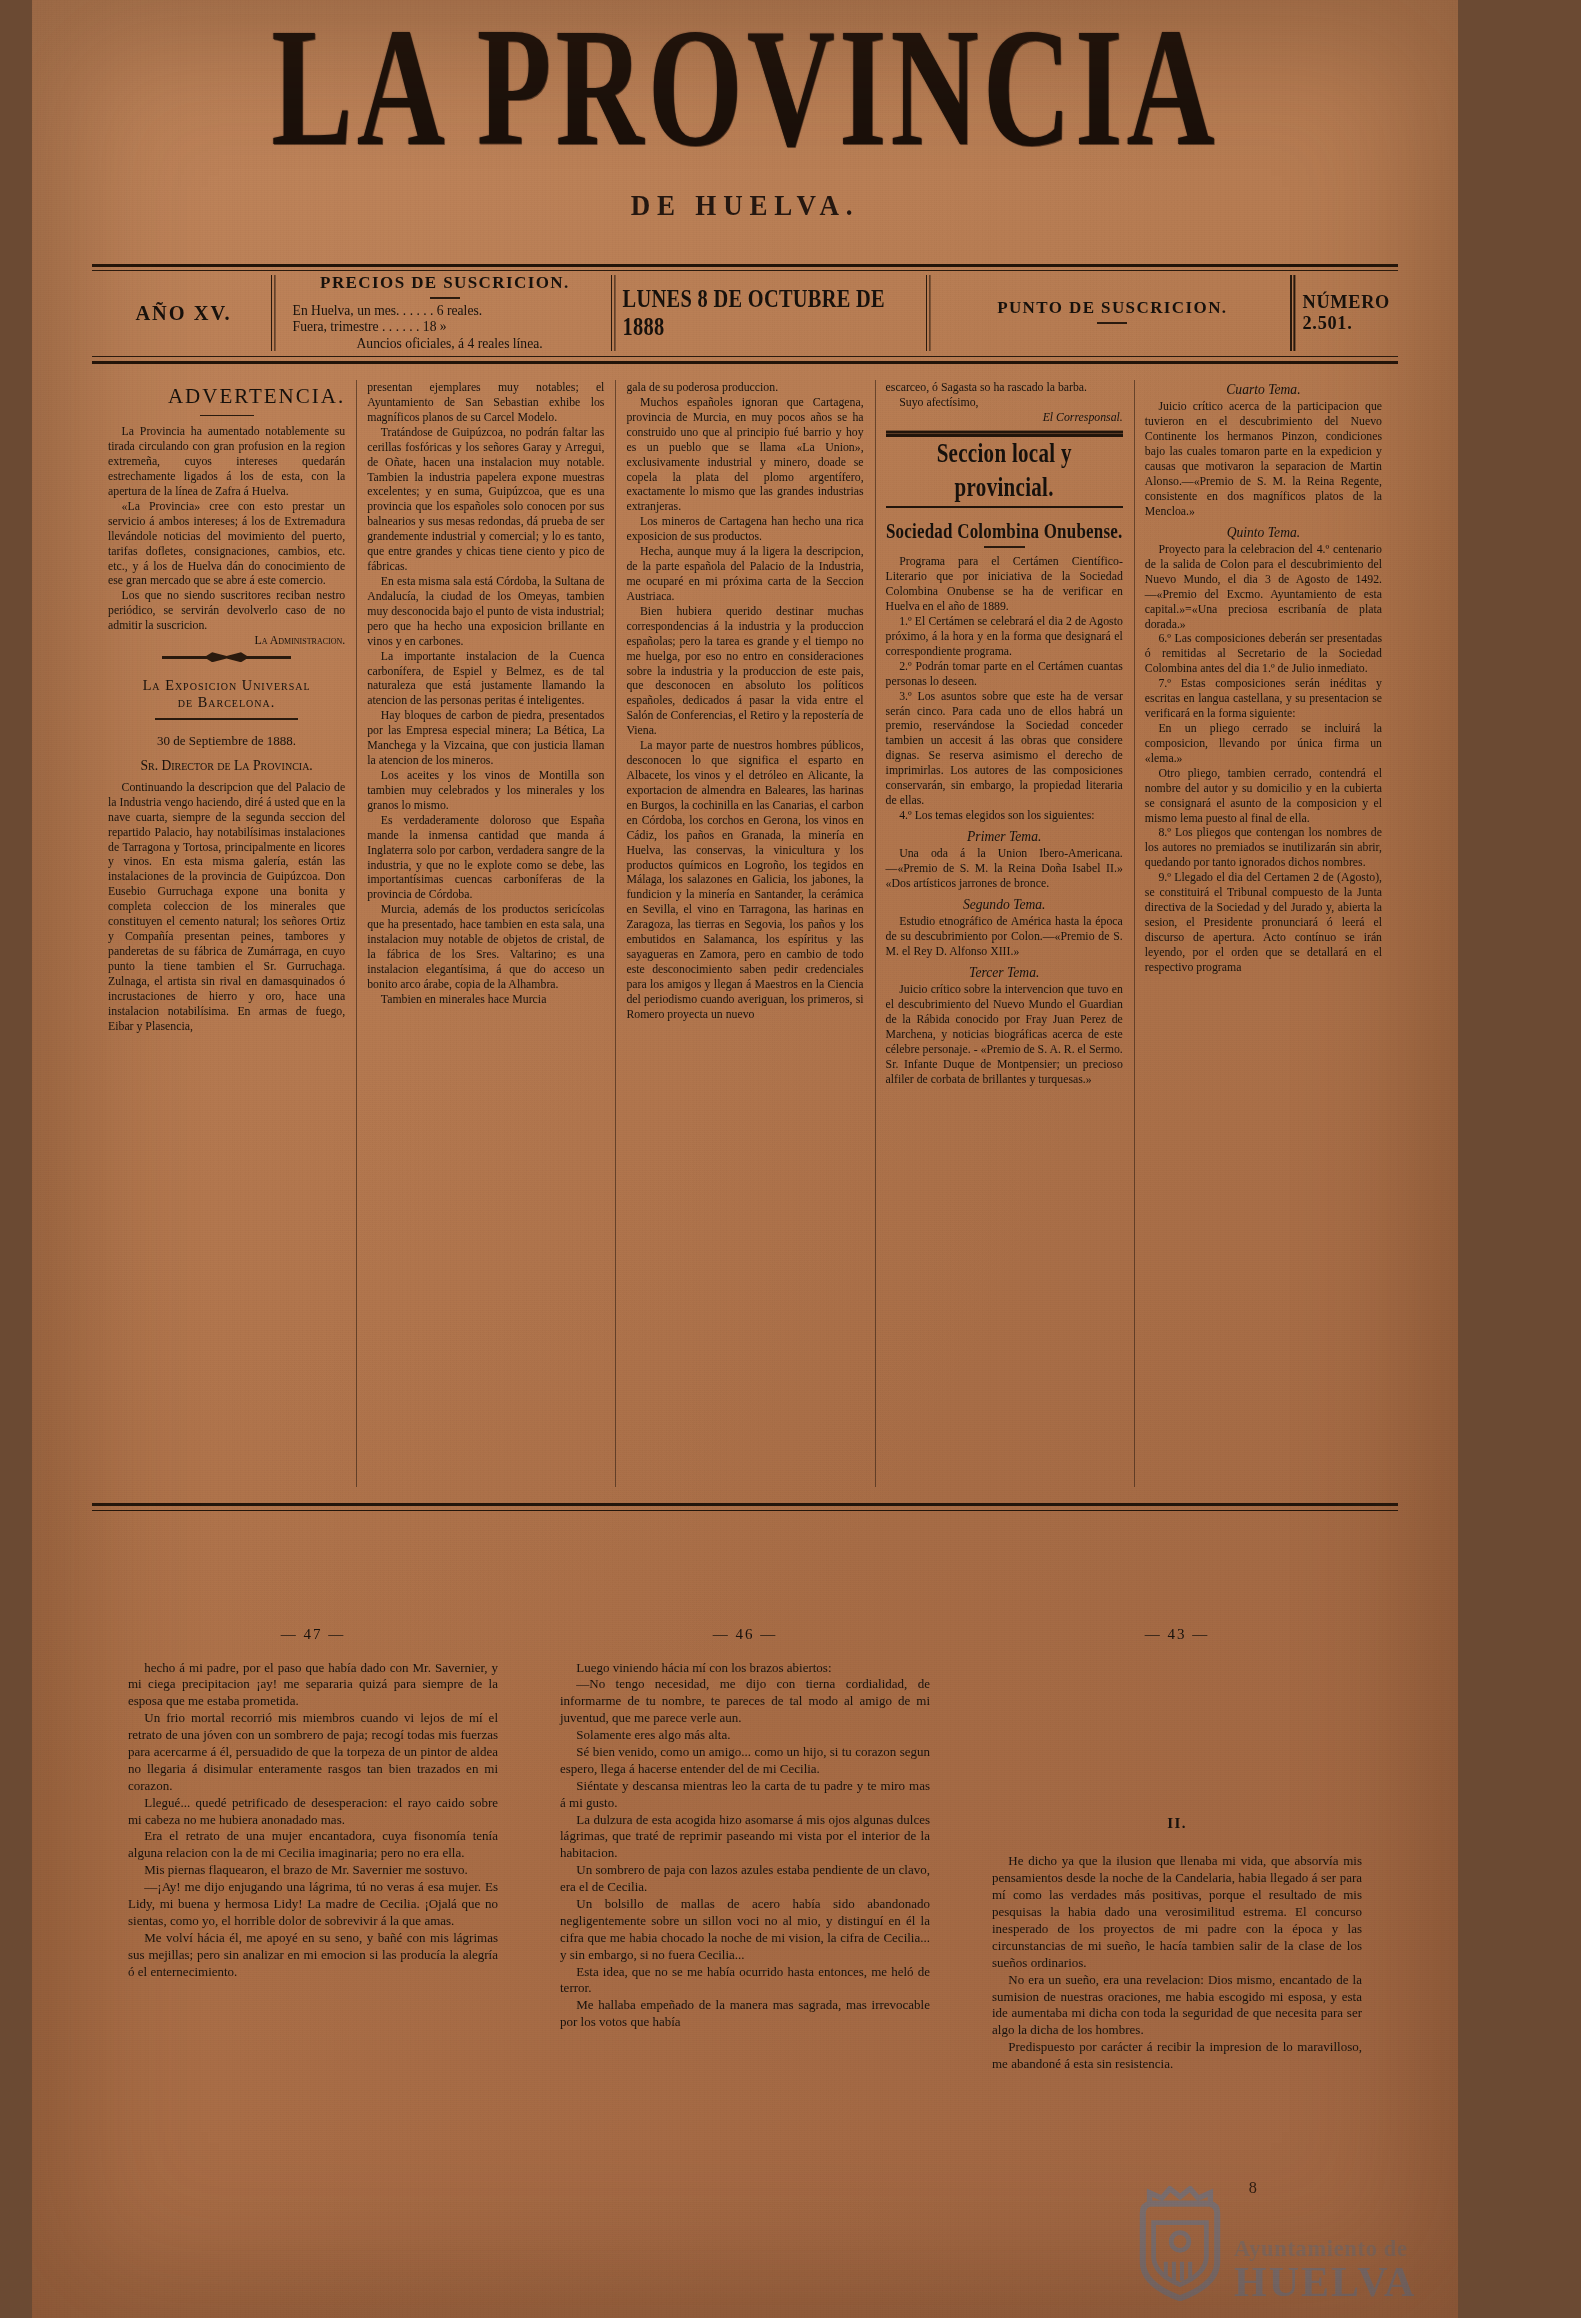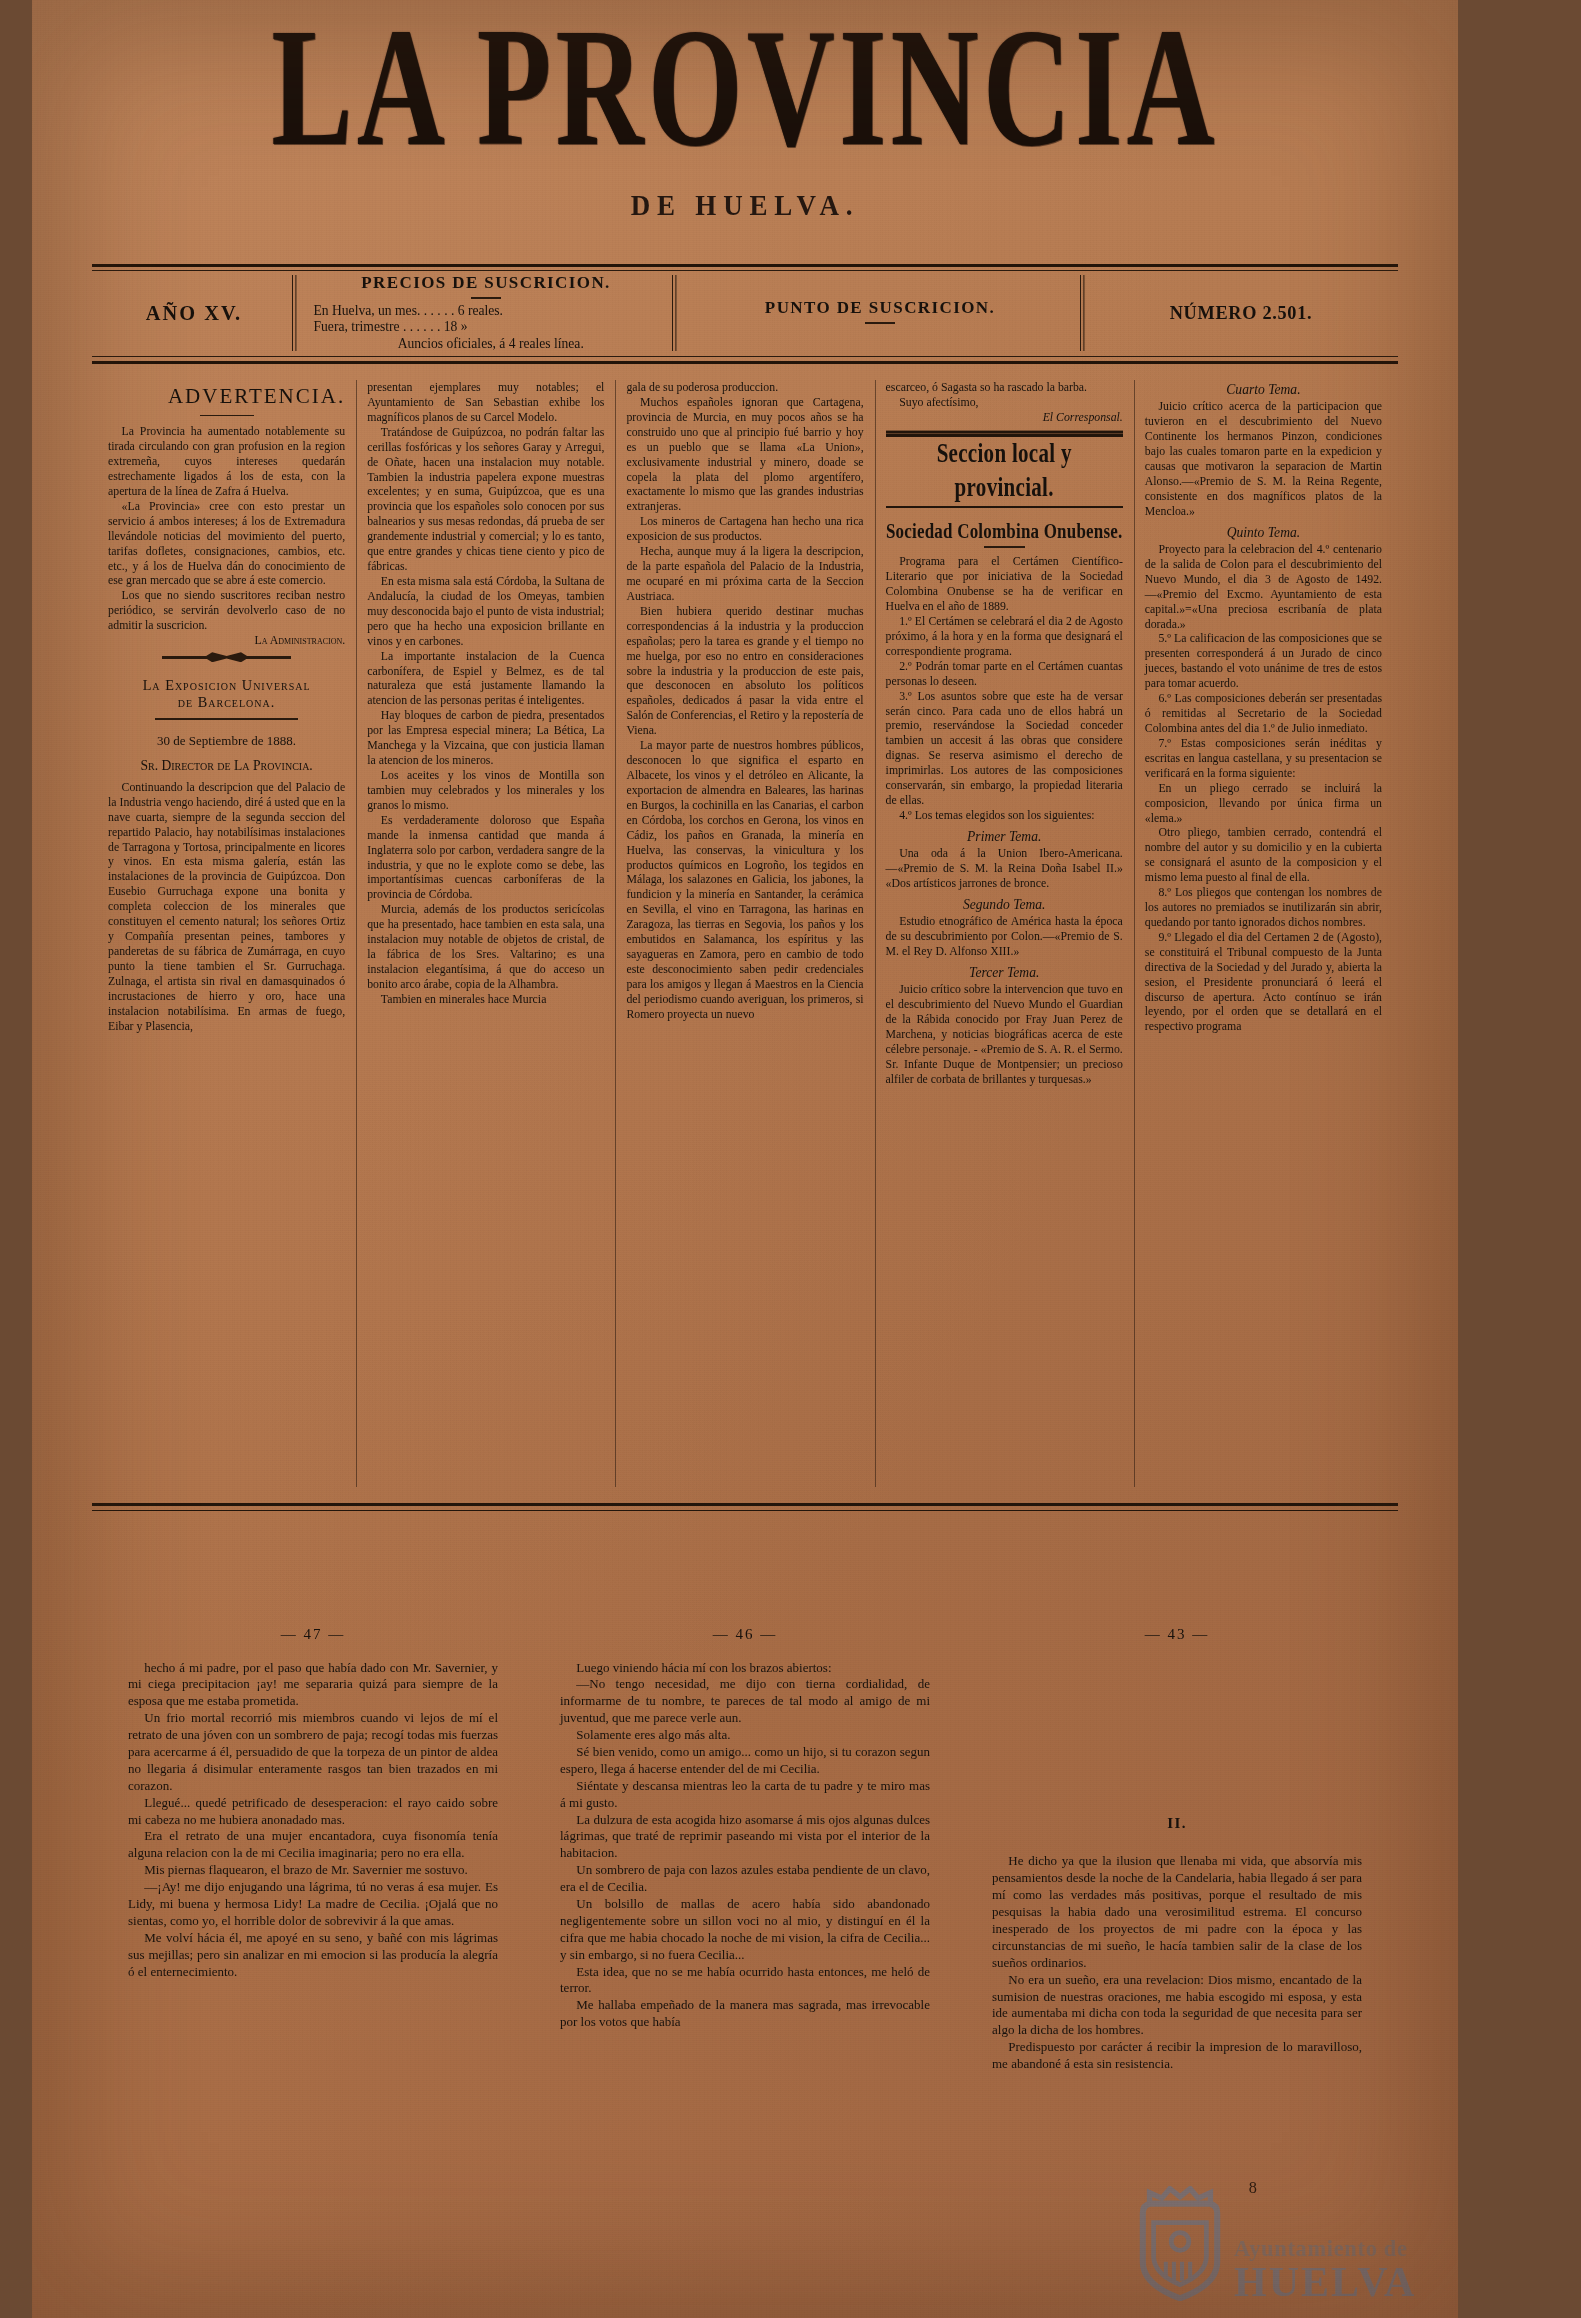--- a/index.html
+++ b/index.html
@@ -380,20 +380,23 @@
     <div class="bcell c-precios">
       <div class="bhead">PRECIOS DE SUSCRICION.</div>
       <div class="bdash"></div>
       <div class="blines">
         <div class="bline">En Huelva, un mes.  .  .  .  .  .  6 reales.</div>
         <div class="bline">Fuera, trimestre .   .   .  .  .  . 18    »</div>
         <div class="bline" style="text-align:center">Auncios oficiales, á  4 reales línea.</div>
       </div>
     </div>
 
+    <div class="bcell c-fecha">
+      <div class="fecha">LUNES 8 DE OCTUBRE DE 1888</div>
+    </div>
 
     <div class="bcell c-punto">
       <div class="bhead">PUNTO DE SUSCRICION.</div>
       <div class="bdash"></div>
     </div>
 
     <div class="bcell c-numero">
       <div class="numero">NÚMERO 2.501.</div>
     </div>
   </div>
@@ -469,21 +472,20 @@
       <p>Estudio etnográfico de América hasta la época de su descubrimiento por Colon.—«Premio de S. M. el Rey D. Alfonso XIII.»</p>
       <div class="temahead">Tercer Tema.</div>
       <p>Juicio crítico sobre la intervencion que tuvo en el descubrimiento del Nuevo Mundo el Guardian de la Rábida conocido por Fray Juan Perez de Marchena, y noticias biográficas acerca de este célebre personaje. - «Premio de S. A. R. el Sermo. Sr. Infante Duque de Montpensier; un precioso alfiler de corbata de brillantes y turquesas.»</p>
     </div>
 
     <div class="col">
       <div class="temahead" style="margin-top:1.4px">Cuarto Tema.</div>
       <p>Juicio crítico acerca de la participacion que tuvieron en el descubrimiento del Nuevo Continente los hermanos Pinzon, condiciones bajo las cuales tomaron parte en la expedicion y causas que motivaron la separacion de Martin Alonso.—«Premio de S. M. la Reina Regente, consistente en dos magníficos platos de la Mencloa.»</p>
       <div class="temahead">Quinto Tema.</div>
       <p>Proyecto para la celebracion del 4.º centenario de la salida de Colon para el descubrimiento del Nuevo Mundo, el dia 3 de Agosto de 1492.—«Premio del Excmo. Ayuntamiento de esta capital.»=«Una preciosa escribanía de plata dorada.»</p>
-      <p>5.º  La calificacion de las composiciones que se presenten corresponderá á un Jurado de cinco jueces, bastando el voto unánime de tres de estos para tomar acuerdo.</p>
       <p>6.º  Las composiciones deberán ser presentadas ó remitidas al Secretario de la Sociedad Colombina antes del dia 1.º de Julio inmediato.</p>
       <p>7.º  Estas composiciones serán inéditas y escritas en langua castellana, y su presentacion se verificará en la forma siguiente:</p>
       <p>En un pliego cerrado se incluirá la composicion, llevando por única firma un «lema.»</p>
       <p>Otro pliego, tambien cerrado, contendrá el nombre del autor y su domicilio y en la cubierta se consignará el asunto de la composicion y el mismo lema puesto al final de ella.</p>
       <p>8.º  Los pliegos que contengan los nombres de los autores no premiados se inutilizarán sin abrir, quedando por tanto ignorados dichos nombres.</p>
       <p>9.º  Llegado el dia del Certamen 2 de (Agosto), se constituirá el Tribunal compuesto de la Junta directiva de la Sociedad y del Jurado y, abierta la sesion, el Presidente pronunciará ó leerá el discurso de apertura. Acto contínuo se irán leyendo, por el orden que se detallará en el respectivo programa</p>
     </div>
   </div>
 
   <div class="mid-rule-a"></div>

